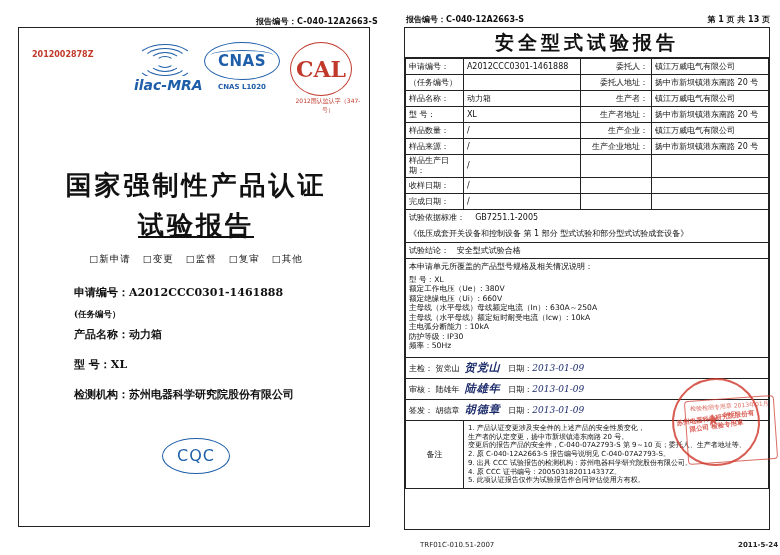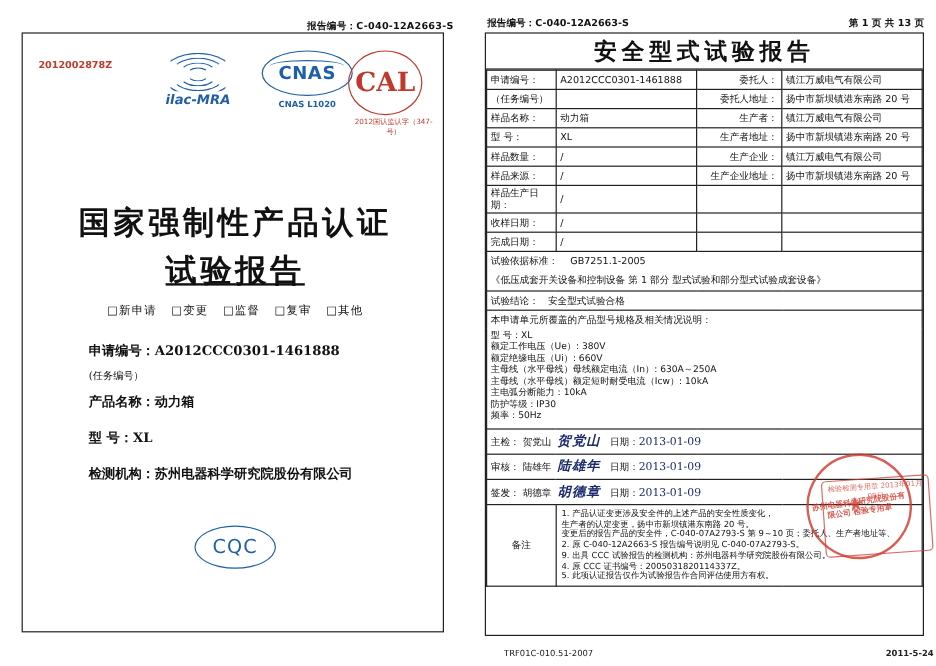--- a/index.html
+++ b/index.html
@@ -48,24 +48,24 @@
   
   .logo-ilac{left:112px;top:2px;}
   .ilac-arcs{
     width:62px;height:34px;position:relative;overflow:hidden;
   }
   .ilac-arcs span{
     position:absolute;left:50%;border:1.3px solid #1f5fa9;
     border-radius:50%;transform:translateX(-50%);
     border-left-color:transparent;border-right-color:transparent;
   }
-  .ilac-text{color:#1f5fa9;font-size:11px;font-weight:bold;font-style:italic;margin-top:1px;}
-
-  
-  .logo-cnas{left:196px;top:2px;}
+  .ilac-text{color:#1f5fa9;font-size:14px;font-weight:bold;font-style:italic;margin-top:1px;}
+
+  
+  .logo-cnas{left:182px;top:2px;}
   .cnas-oval{
     width:74px;height:36px;border:1.6px solid #1f5fa9;border-radius:50%;
     display:flex;align-items:center;justify-content:center;
     color:#1f5fa9;font-weight:bold;font-size:15px;letter-spacing:0.5px;
     position:relative;
   }
   .cnas-oval:before{
     content:"";position:absolute;left:6px;right:6px;top:7px;height:9px;
     border-top:1.2px solid #1f5fa9;border-radius:50%;
   }
@@ -98,21 +98,21 @@
     font-size:9.5px;letter-spacing:1px;
   }
   .left .checkrow span{margin:0 4px;}
 
   .left .fields{
     position:absolute;left:74px;top:285px;
     font-size:11px;line-height:1.45;
     font-family:"DejaVu Serif","Liberation Serif",serif;
     font-weight:bold;
   }
-  .left .fields .sub{font-size:8.5px;font-weight:normal;}
+  .left .fields .sub{font-size:8.5px;font-weight:bold;}
   .left .fields .row{margin-bottom:7px;white-space:nowrap;}
 
   .cqc{
     position:absolute;left:0;right:0;top:438px;text-align:center;
   }
   .cqc-oval{
     display:inline-block;width:66px;height:34px;
     border:1.6px solid #1f5fa9;border-radius:50%;
     color:#1f5fa9;font-weight:normal;font-size:16px;
     line-height:34px;letter-spacing:1px;
@@ -160,21 +160,21 @@
   .spec{font-size:7.6px;line-height:1.5;}
   .spec div{white-space:nowrap;}
   .sign{font-size:8px;}
   .sig{
     font-family:"DejaVu Serif","Liberation Serif",serif;
     color:#1b2a6b;font-style:italic;font-weight:bold;font-size:11px;
     letter-spacing:1px;
   }
   .date-hand{
     font-family:"DejaVu Serif","Liberation Serif",serif;
-    color:#1b2a6b;font-size:9px;
+    color:#1b2a6b;font-style:italic;font-size:9px;
   }
   .remarks{font-size:7px;line-height:1.6;}
   .remarks div{white-space:nowrap;}
   .stamp{
     position:absolute;right:20px;top:378px;
     width:84px;height:84px;border:2px solid #d03b2f;border-radius:50%;
     color:#d03b2f;opacity:0.82;
     display:flex;align-items:center;justify-content:center;
     text-align:center;font-size:6.5px;line-height:1.25;font-weight:bold;
     transform:rotate(-8deg);

